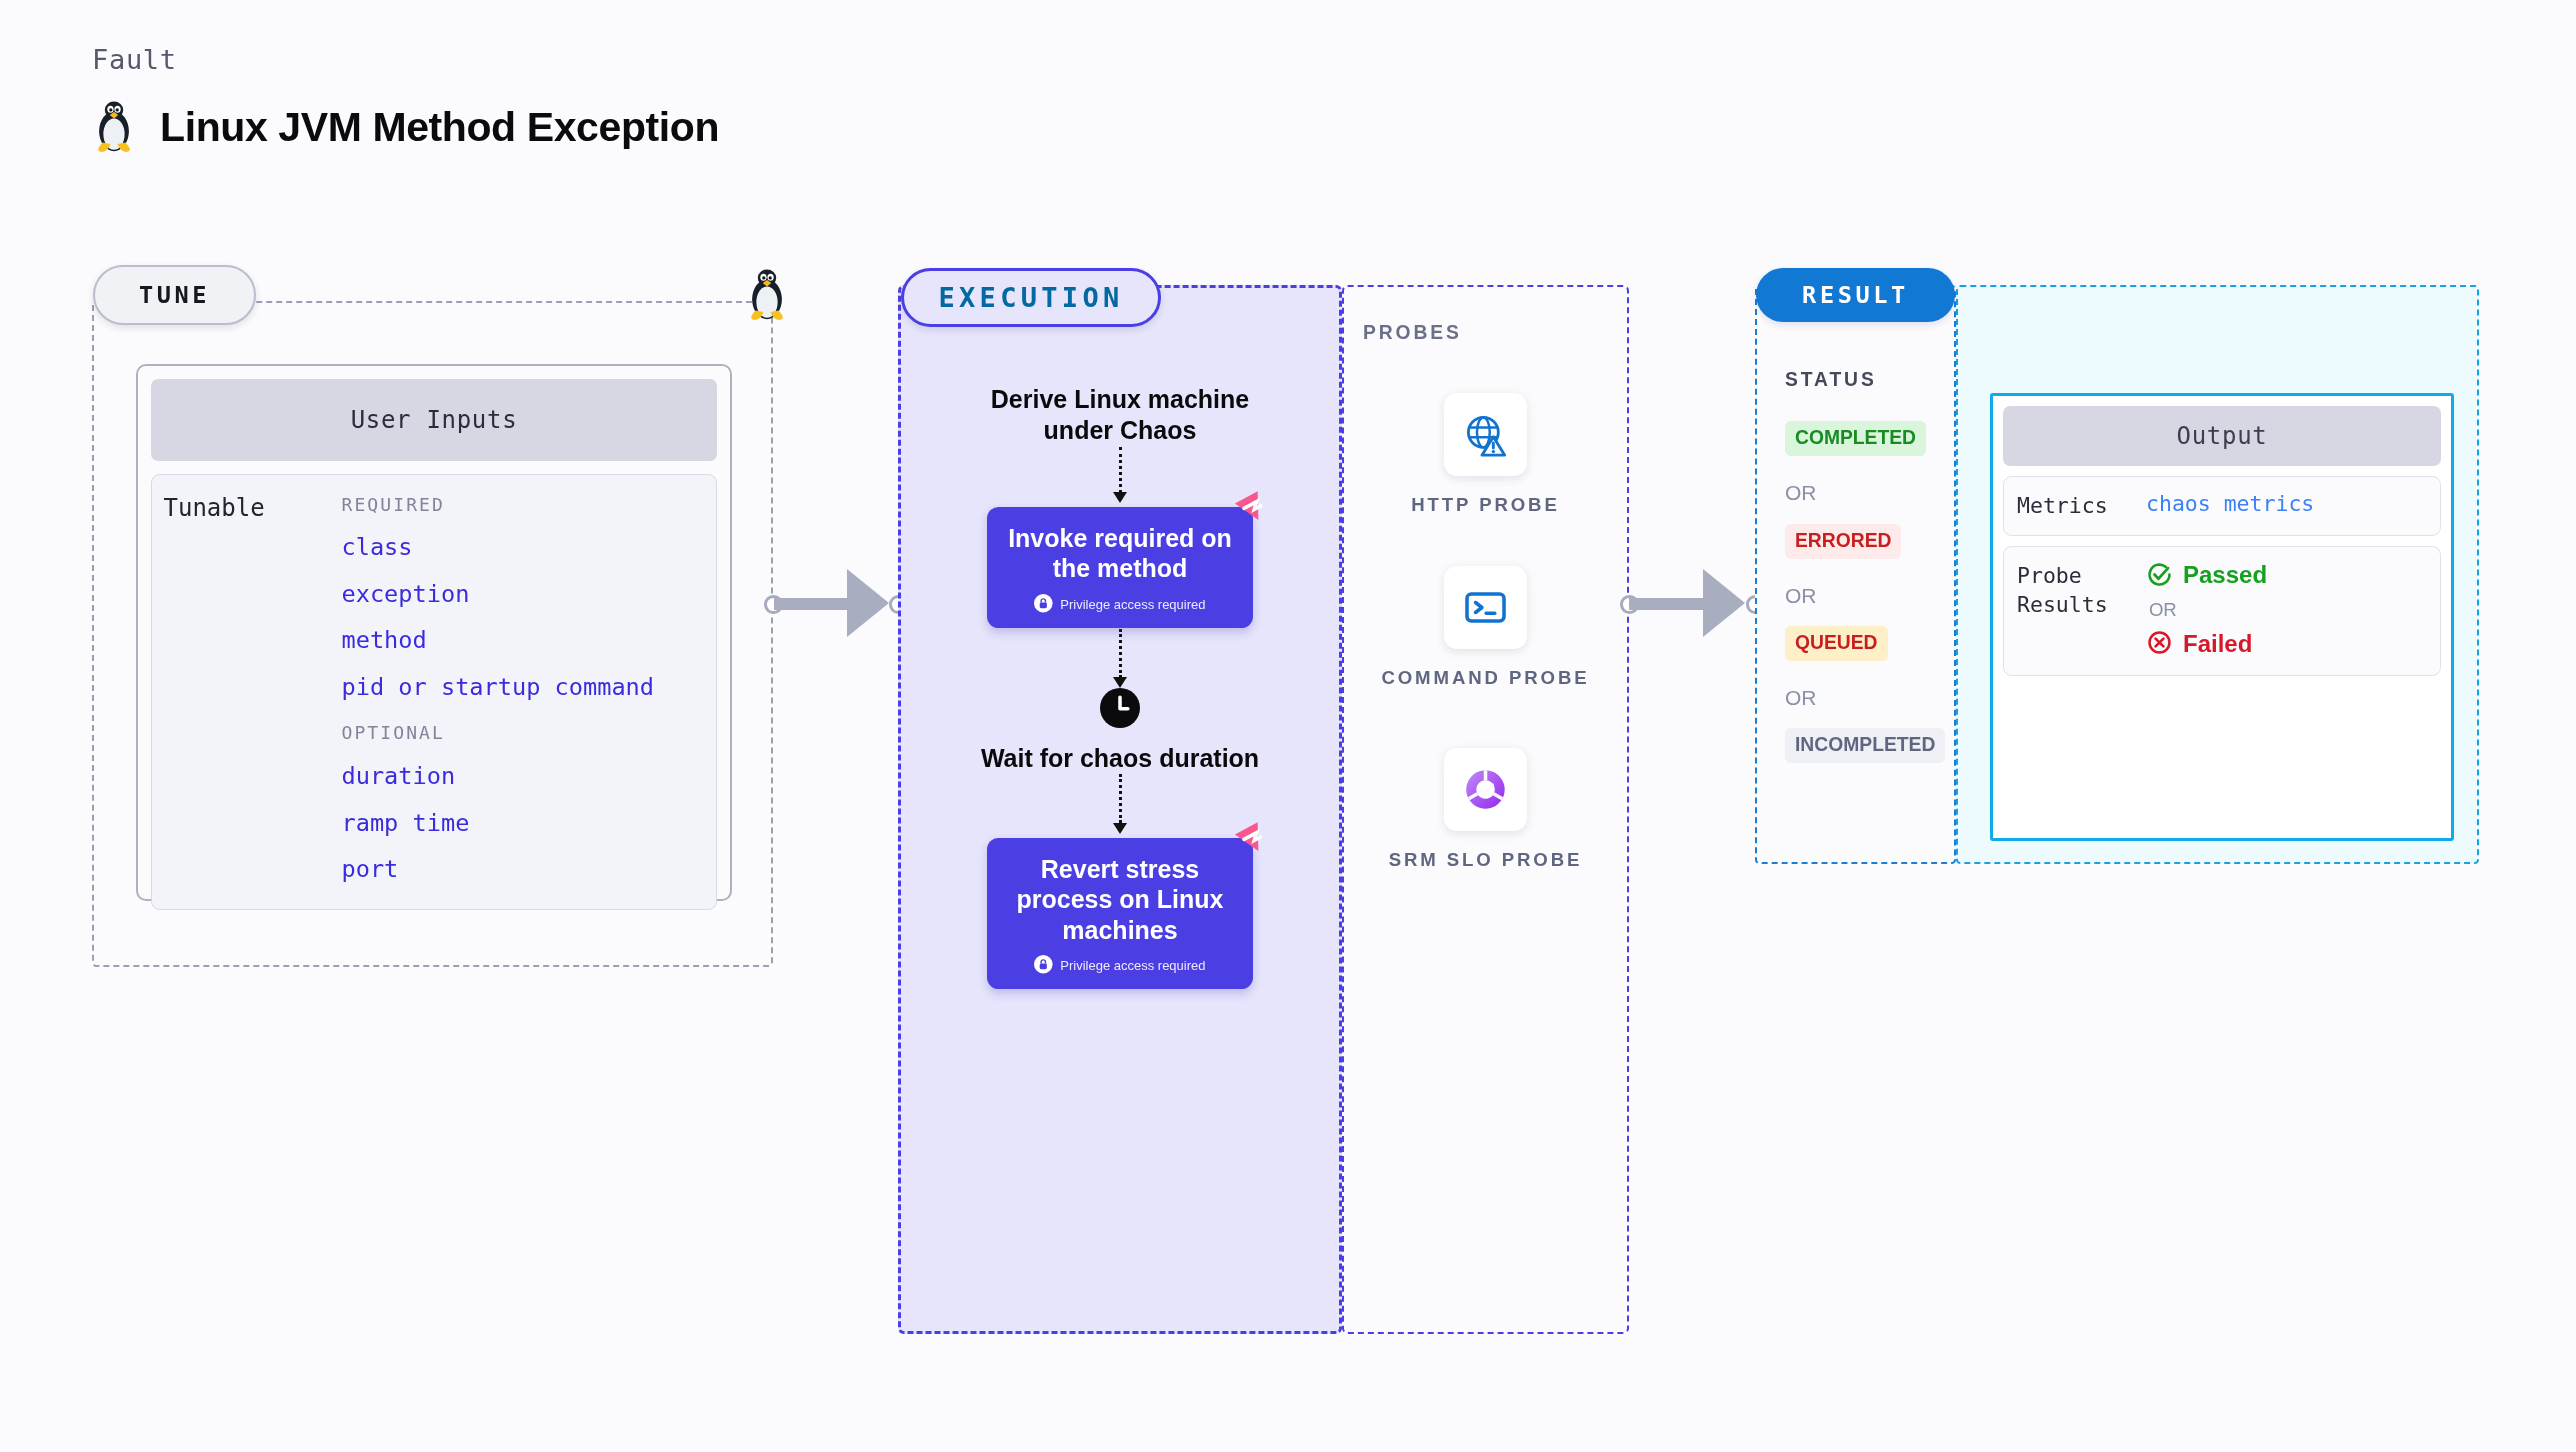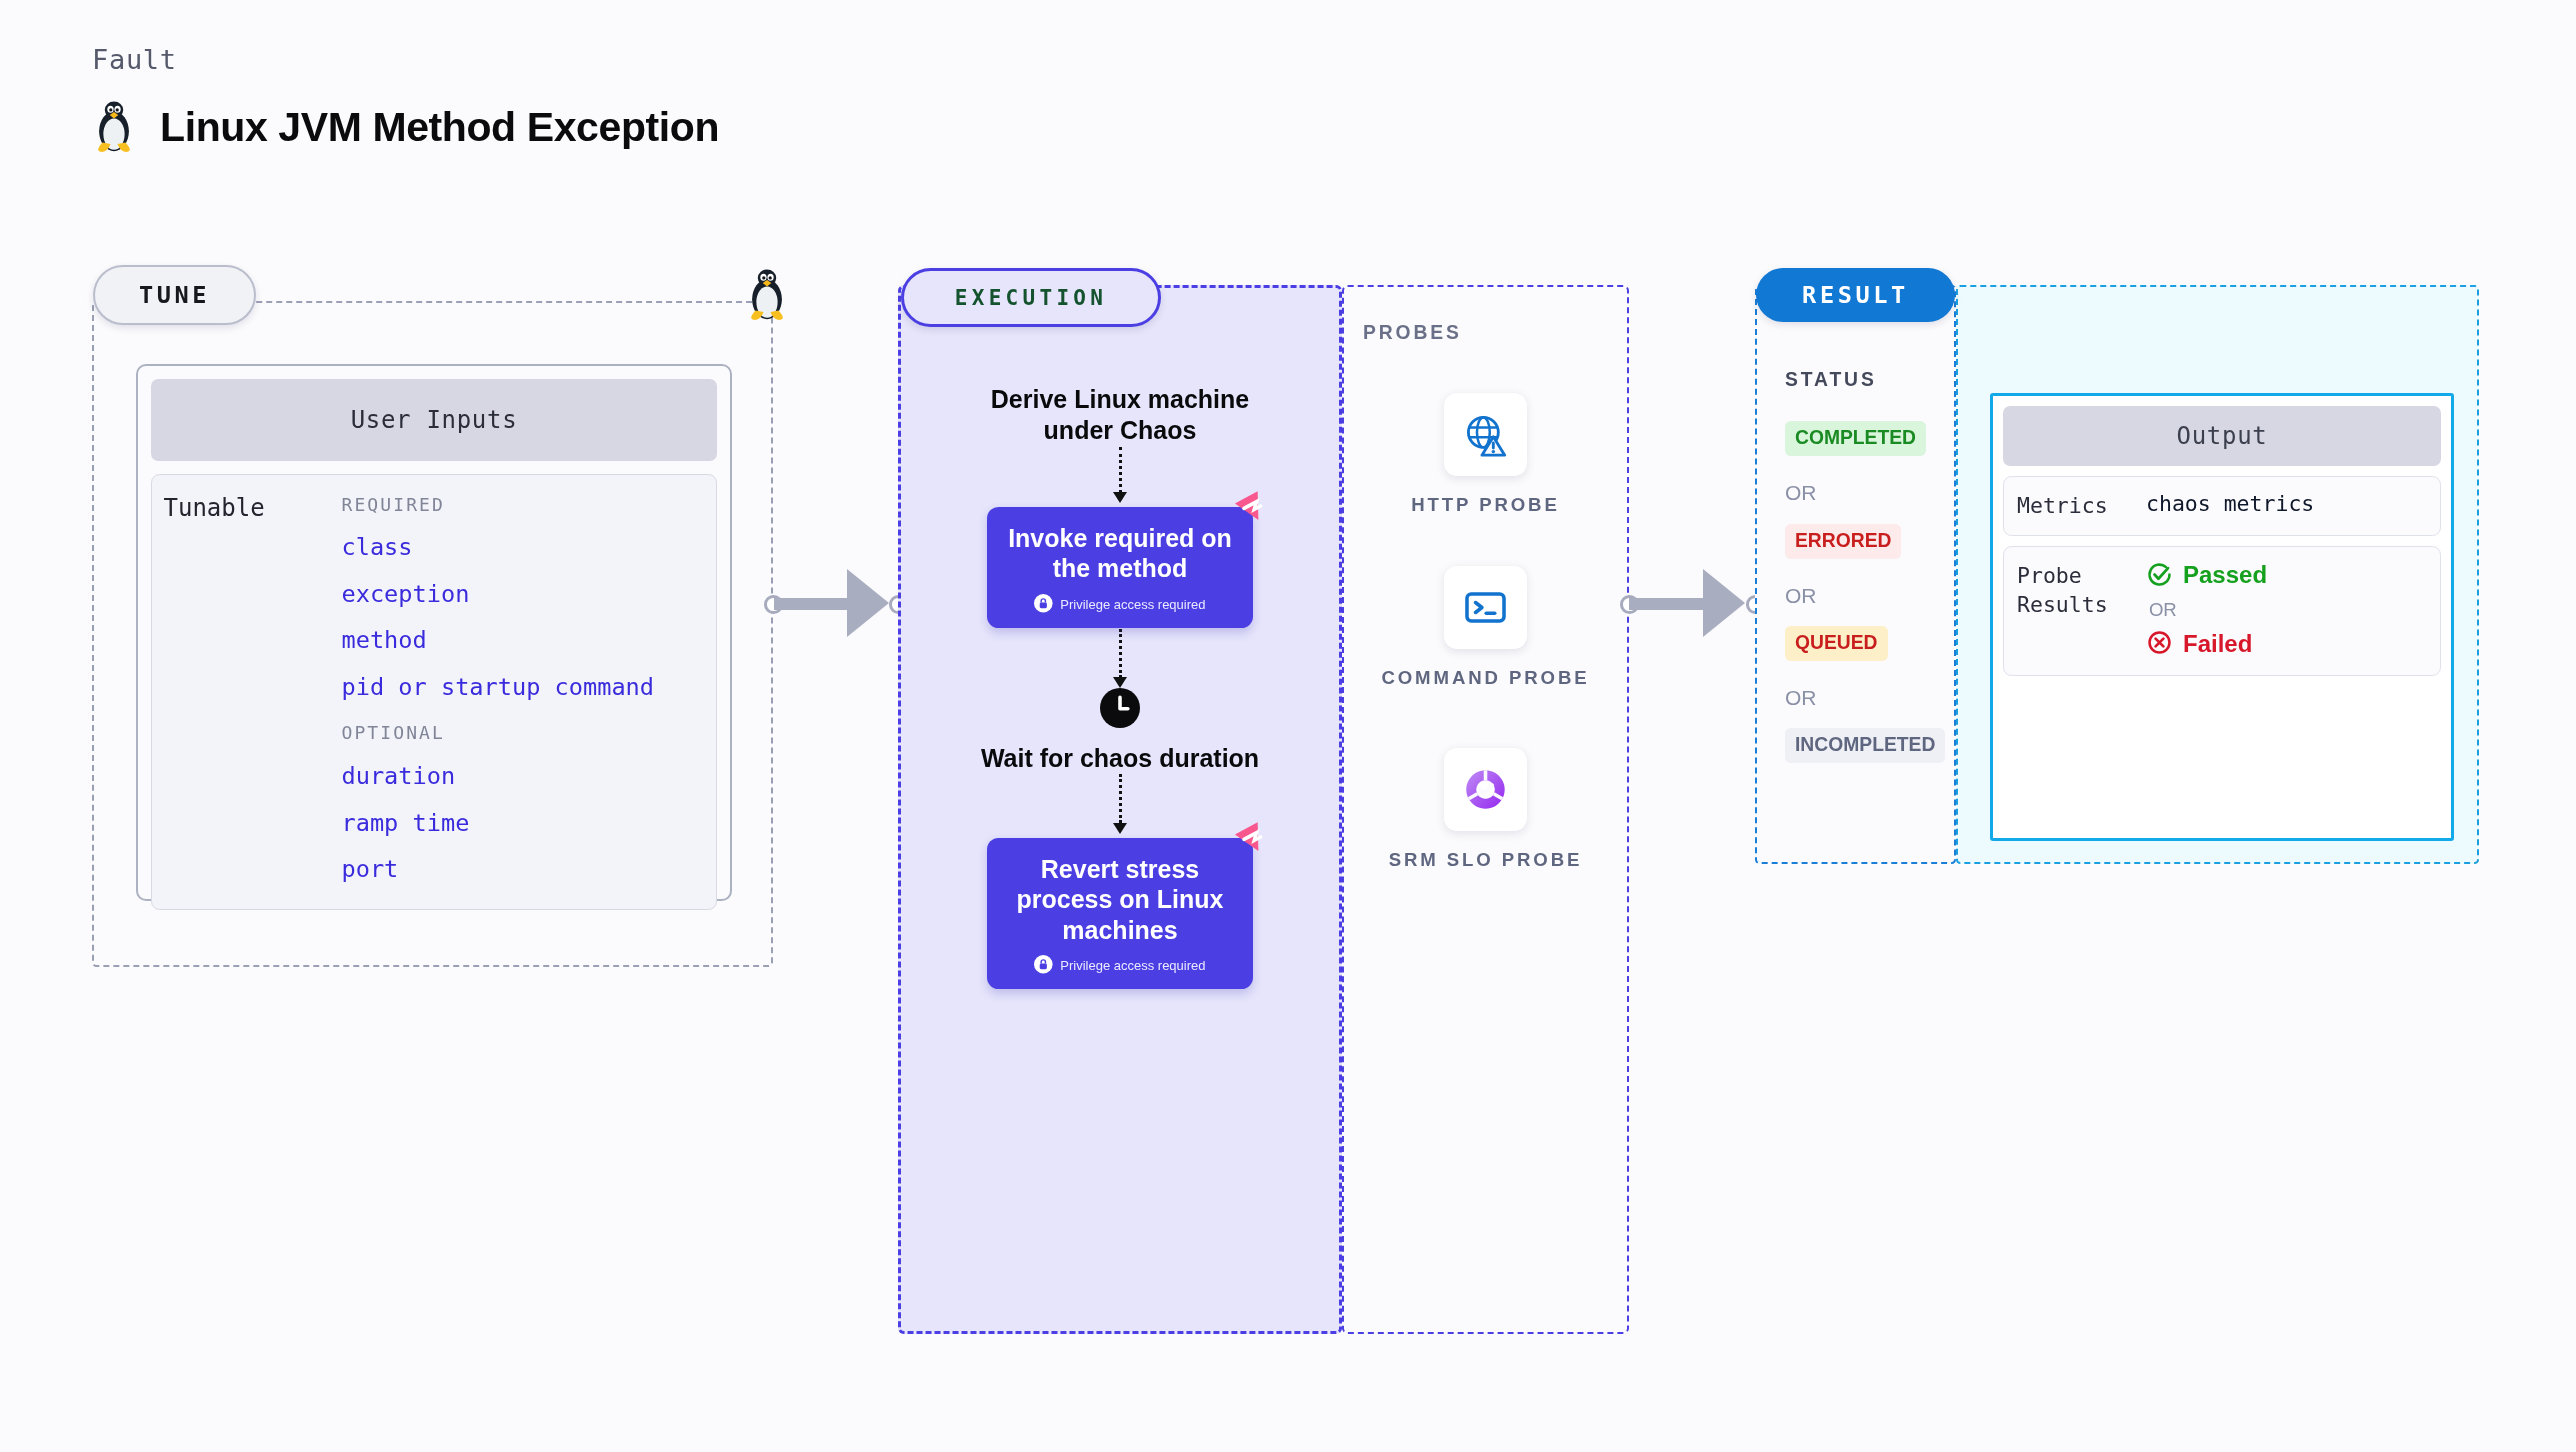--- a/index.html
+++ b/index.html
@@ -73,22 +73,22 @@
   }
   .group-head.second{margin-top:21.5px;}
 
   
   #exec-panel{
     left:898px;top:285px;width:444px;height:1049px;
     border:3.6px dashed #4b3fe4;border-radius:5.7px;background:#e6e5fb;
   }
   #exec-pill{
     left:901px;top:268px;width:254px;height:53px;
-    background:#e6e5fb;border:3.6px solid #4b3fe4;color:#14532d;
-    font-size:21px;letter-spacing:4.3px;
+    background:#e6e5fb;border:3.6px solid #4b3fe4;color:#0369a1;
+    font-size:27px;letter-spacing:4.3px;
   }
   #exec-flow{
     position:absolute;left:898px;top:285px;width:444px;height:1049px;
     display:flex;flex-direction:column;align-items:center;padding-top:99px;
     box-sizing:border-box;
   }
   .flow-text{
     font-size:25px;font-weight:bold;color:#0a0a0c;text-align:center;
     line-height:1.25;max-width:301px;
   }
@@ -176,21 +176,21 @@
   .out-row{
     margin-top:10px;border:1.4px solid #dfe1ea;border-radius:8.6px;
     background:#fbfbfd;display:flex;padding:14.3px 7.2px 14.3px 13px;box-sizing:border-box;
   }
   .out-key{
     font-family:"DejaVu Sans Mono","Liberation Mono",monospace;
     font-size:21.5px;color:#2b2d3a;width:129px;flex:none;line-height:1.35;
   }
   .out-val-metrics{
     font-family:"DejaVu Sans Mono","Liberation Mono",monospace;
-    font-size:21.5px;color:#0f172a;
+    font-size:21.5px;color:#3b82f6;
   }
   .pr-line{display:flex;align-items:center;gap:10px;}
   .pr-pass{font-size:24px;font-weight:bold;color:#15a01e;}
   .pr-fail{font-size:24px;font-weight:bold;color:#d7182a;}
   .pr-or{font-size:18.6px;color:#8a90a6;margin:8.6px 0 8.6px 2.9px;}
 
   
   .conn{position:absolute;}
   .conn-circle{
     position:absolute;width:18.6px;height:18.6px;border-radius:50%;

